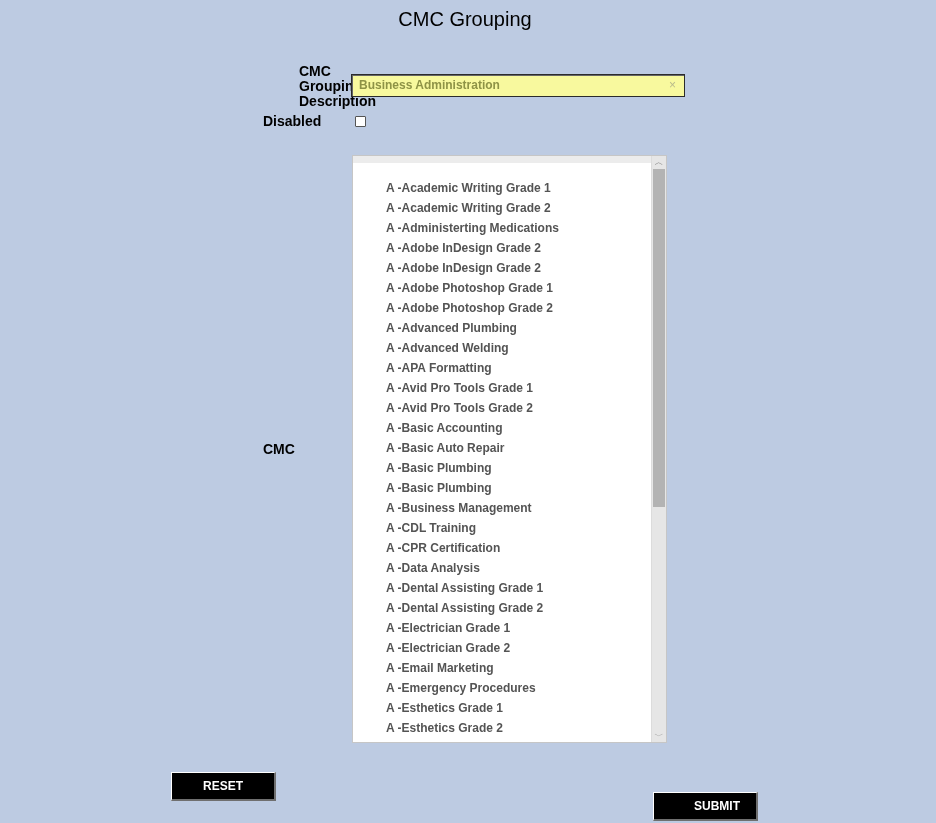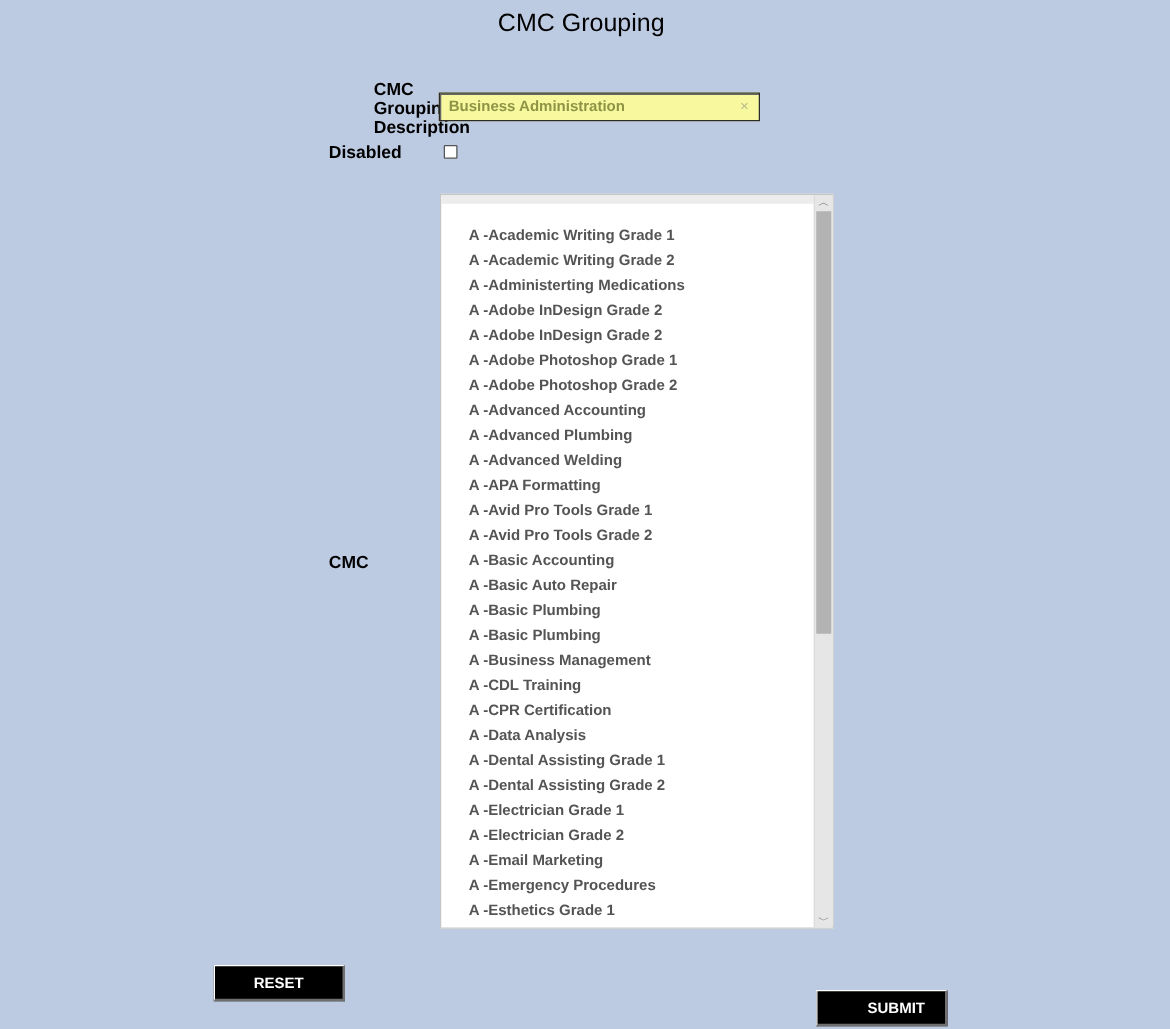--- a/index.html
+++ b/index.html
@@ -27,21 +27,21 @@
     font-size: 14px;
     color: #000;
     line-height: 15px;
   }
   .lbl-desc { left: 263px; top: 64px; width: 85px; margin-left: 36px; }
   .lbl-disabled { left: 263px; top: 114px; }
   .lbl-cmc { left: 263px; top: 442px; }
   .desc-input {
     position: absolute;
     left: 351px; top: 74px;
-    width: 257px; height: 23px;
+    width: 334px; height: 23px;
     box-sizing: border-box;
     background: #f8f99e;
     border: 1px solid #2b2b2b;
     box-shadow: inset 1px 1px 0 #666;
   }
   .desc-input .val {
     position: absolute;
     left: 7px; top: 3px;
     font-size: 12px;
     font-weight: bold;
@@ -72,21 +72,21 @@
     border: 1px solid #c6c6c6;
     overflow: hidden;
   }
   .listbox .topstrip {
     position: absolute; left: 0; top: 0; right: 14px; height: 7px;
     background: #ececec;
   }
   .listbox ul {
     list-style: none;
     margin: 0; padding: 15px;
-    position: absolute; left: 0; top: 7px; right: 14px;
+    position: absolute; left: 11px; top: 7px; right: 14px;
   }
   .listbox li {
     height: 20px;
     line-height: 20px;
     padding-left: 7px;
     font-size: 12px;
     font-weight: bold;
     color: #545454;
     white-space: nowrap;
     cursor: pointer;
@@ -148,21 +148,20 @@
   <div class="listbox">
     <div class="topstrip"></div>
     <ul id="cmc-list">
         <li>A -Academic Writing Grade 1</li>
         <li>A -Academic Writing Grade 2</li>
         <li>A -Administerting Medications</li>
         <li>A -Adobe InDesign Grade 2</li>
         <li>A -Adobe InDesign Grade 2</li>
         <li>A -Adobe Photoshop Grade 1</li>
         <li>A -Adobe Photoshop Grade 2</li>
-        <li>A -Advanced Accounting</li>
         <li>A -Advanced Plumbing</li>
         <li>A -Advanced Welding</li>
         <li>A -APA Formatting</li>
         <li>A -Avid Pro Tools Grade 1</li>
         <li>A -Avid Pro Tools Grade 2</li>
         <li>A -Basic Accounting</li>
         <li>A -Basic Auto Repair</li>
         <li>A -Basic Plumbing</li>
         <li>A -Basic Plumbing</li>
         <li>A -Business Management</li>

